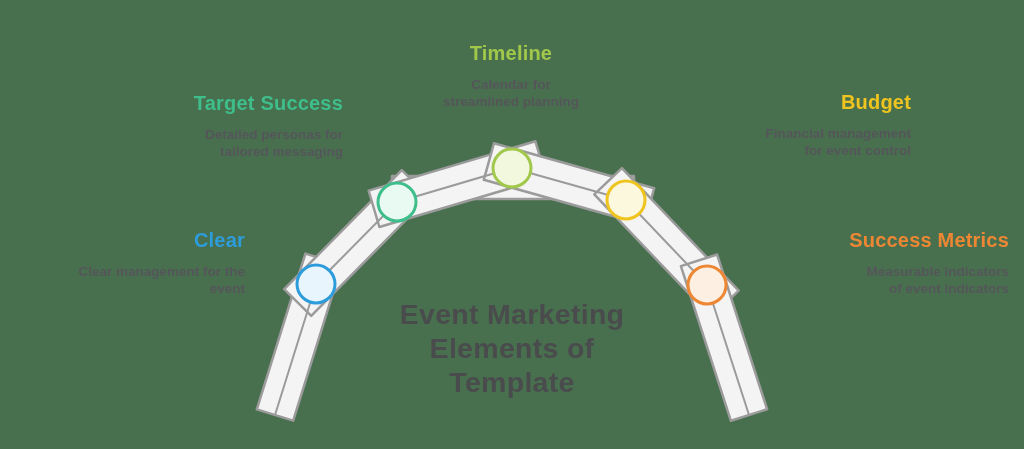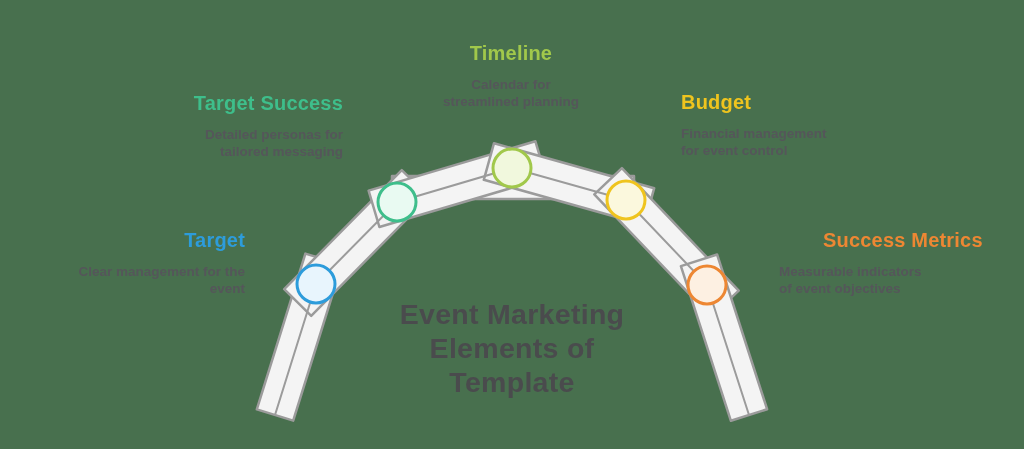--- a/index.html
+++ b/index.html
@@ -15,21 +15,21 @@
   .fold-line{fill:none;stroke:#9B9B9B;stroke-width:2;stroke-linejoin:round;}
   .node circle{stroke-width:3;}
   .label-block{position:absolute;}
   .label-block .heading{
     font-size:20px;font-weight:bold;letter-spacing:.2px;line-height:22px;
   }
   .label-block .desc{
     margin-top:12px;font-size:13.5px;font-weight:bold;line-height:17px;color:#55565A;
   }
   .align-right{text-align:right;}
-  .align-left{text-align:left;}
+  .align-left{text-align:right;}
   .align-center{text-align:center;margin-top:16px;}
   .accent-goals{color:#2D9CDB;}
   .accent-target{color:#3EBE8B;}
   .accent-timeline{color:#A1C84B;}
   .accent-budget{color:#EFC41E;}
   .accent-success{color:#ED8733;margin-left:44px;}
   .main-title{
     position:absolute;left:357px;top:297px;width:310px;
     text-align:center;font-size:28.5px;font-weight:bold;line-height:34px;
     color:#4A4B4D;letter-spacing:.3px;
@@ -88,32 +88,32 @@
 
   <div class="label-block align-left" style="left:681px;top:91px;width:230px;">
     <div class="heading accent-budget">Budget</div>
     <div class="desc">
       <span>Financial management</span><br>
       <span>for event control</span>
     </div>
   </div>
 
   <div class="label-block align-right" style="left:25px;top:229px;width:220px;">
-    <div class="heading accent-goals">Target</div>
+    <div class="heading accent-goals">Clear</div>
     <div class="desc">
       <span>Clear management for the</span><br>
       <span>event</span>
     </div>
   </div>
 
   <div class="label-block align-left" style="left:779px;top:229px;width:230px;">
     <div class="heading accent-success">Success Metrics</div>
     <div class="desc">
       <span>Measurable indicators</span><br>
-      <span>of event objectives</span>
+      <span>of event indicators</span>
     </div>
   </div>
 
   <div class="main-title">
     <div>Event Marketing</div>
     <div>Elements of</div>
     <div>Template</div>
   </div>
 
 </div>

